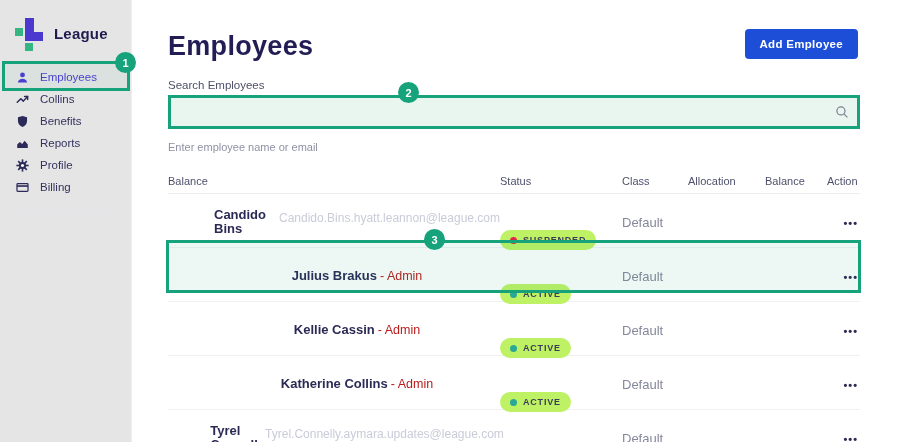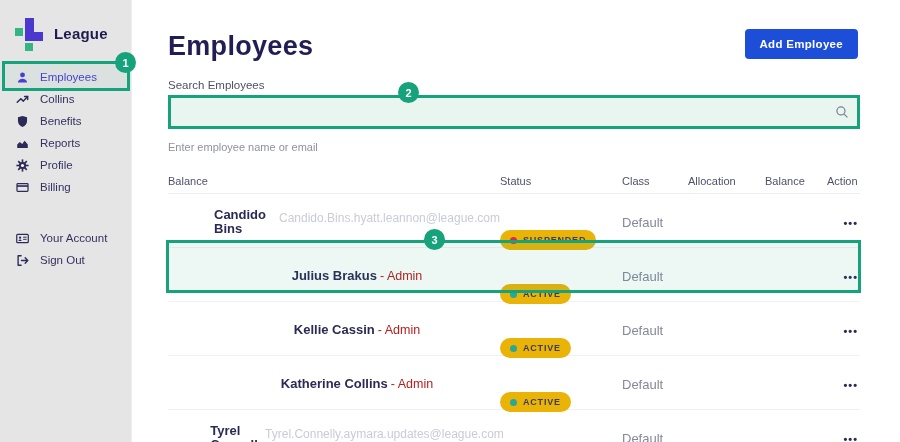--- a/index.html
+++ b/index.html
@@ -37,21 +37,21 @@
   .search-helper{margin-top:12px;font-size:11px;color:#8F91A4;}
 
   
   .table{margin-top:14px;}
   .thead{display:grid;grid-template-columns:332px 122px 66px 77px 62px 1fr;font-size:11px;color:#4F516C;padding:8px 0 6px 0;border-bottom:1px solid #ECECF1;}
   .trow{display:grid;grid-template-columns:332px 122px 66px 77px 62px 1fr;height:54px;align-items:center;border-bottom:1px solid #F1F1F5;box-sizing:border-box;}
   .cell-employee{display:flex;flex-direction:row;justify-content:center;margin-left:46px;}
   .name-line{font-size:13px;color:#2B2A55;font-weight:700;line-height:14px;}
   .role{font-weight:400;color:#b91c1c;font-size:12.5px;margin-left:3px;}
   .email{font-size:12px;margin-top:4px;color:#C9CBD8;line-height:12px;}
-  .pill{display:inline-flex;align-items:center;gap:6px;background:#eab308;border-radius:11px;padding:5px 10px;font-size:9px;font-weight:700;letter-spacing:.8px;color:#3C3D58;margin-top:36px;}
+  .pill{display:inline-flex;align-items:center;gap:6px;background:#bef264;border-radius:11px;padding:5px 10px;font-size:9px;font-weight:700;letter-spacing:.8px;color:#3C3D58;margin-top:36px;}
   .pill .dot{width:7px;height:7px;border-radius:50%;flex:0 0 auto;}
   .dot.active{background:#2BA895;}
   .dot.suspended{background:#E02747;}
   .cell-class{font-size:13px;color:#85879B;}
   .cell-action{text-align:right;padding-right:2px;}
   .dots-btn{background:none;border:none;color:#2B2A55;font-size:11px;font-weight:700;letter-spacing:1px;cursor:pointer;padding:0;line-height:1;font-family:"Liberation Sans",sans-serif;}
 
   
   .ann-box{position:absolute;border:3px solid #16A37B;box-sizing:border-box;pointer-events:none;z-index:5;}
   .ann-box.b1{left:2px;top:61px;width:128px;height:30px;background:rgba(22,163,123,0.05);}
@@ -130,42 +130,20 @@
           <span class="icon">
             <svg viewBox="0 0 16 16" fill="none" stroke="currentColor" stroke-width="1.5">
               <rect x="1.2" y="3.2" width="13.6" height="9.6" rx="1"></rect>
               <path d="M1.2 6.2h13.6" stroke-width="2"></path>
             </svg>
           </span>
           <span>Billing</span>
         </div>
       </div>
     <div class="nav-divider"></div>
-    <div class="nav" id="nav-footer">
-        <div class="nav-item">
-          <span class="icon">
-            <svg viewBox="0 0 16 16">
-              <rect x="0.9" y="2.9" width="14.2" height="10.2" rx="1.2" fill="none" stroke="currentColor" stroke-width="1.5"></rect>
-              <circle cx="5" cy="7" r="1.4" fill="currentColor"></circle>
-              <path d="M2.9 11.2c.3-1.5 1.2-2.1 2.1-2.1s1.8.6 2.1 2.1z" fill="currentColor"></path>
-              <path d="M8.8 6.4h4.2M8.8 9h4.2" stroke="currentColor" stroke-width="1.2"></path>
-            </svg>
-          </span>
-          <span>Your Account</span>
-        </div>
-        <div class="nav-item">
-          <span class="icon">
-            <svg viewBox="0 0 16 16" fill="none" stroke="currentColor" stroke-width="1.7" stroke-linecap="round" stroke-linejoin="round">
-              <path d="M6.3 2.2H2.6v11.6h3.7"></path>
-              <path d="M6.8 8h7.7M11.3 4.7 14.5 8l-3.2 3.3"></path>
-            </svg>
-          </span>
-          <span>Sign Out</span>
-        </div>
-      </div>
   </div>
 
   <div class="main">
     <h1 class="page-title">Employees</h1>
     <button class="add-btn">Add Employee</button>
 
     <div class="search-label">Search Employees</div>
     <div class="search-wrap">
       <input class="search-input" type="text" placeholder="" style="">
       <span class="search-icon">

